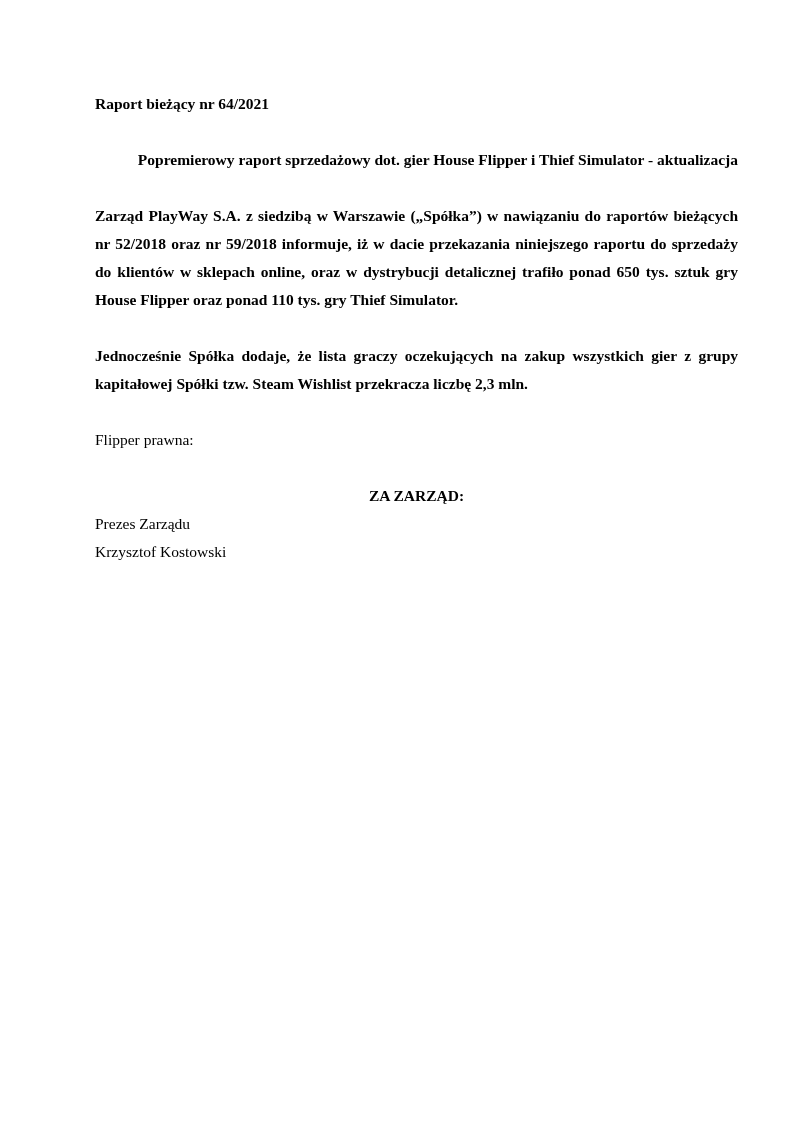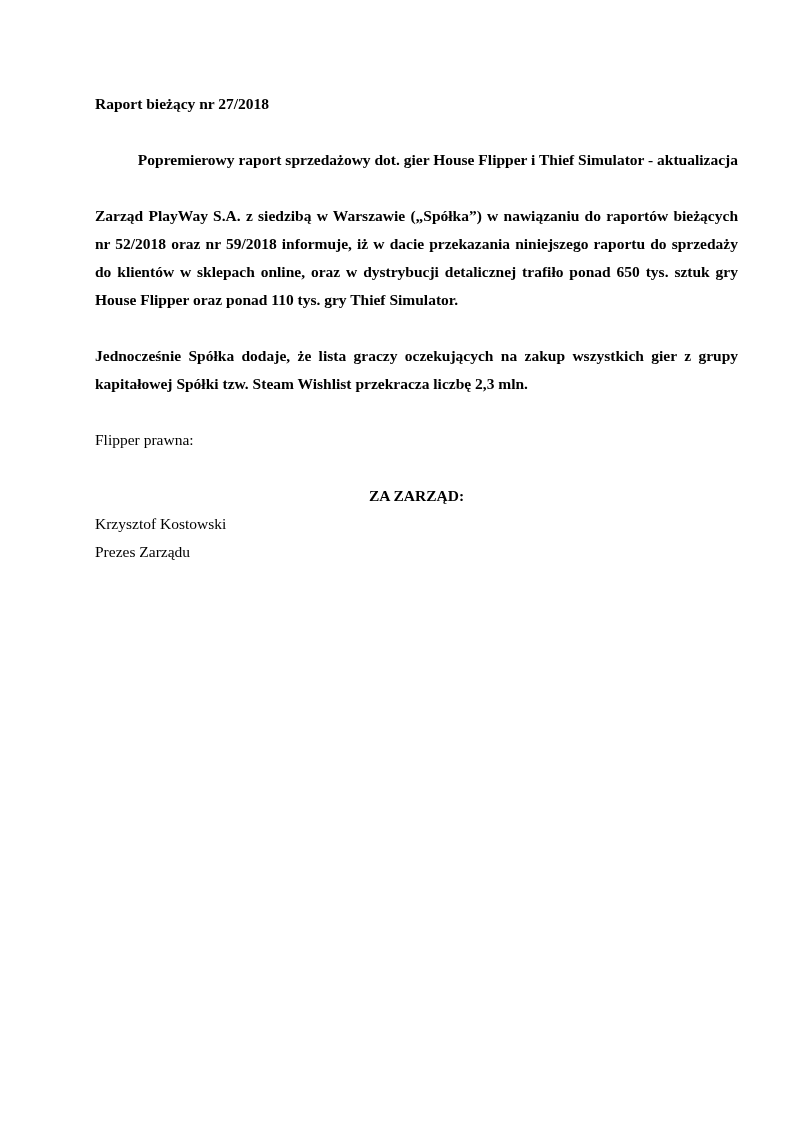--- a/index.html
+++ b/index.html
@@ -57,32 +57,32 @@
   }
   .signature-line {
     display: block;
   }
 </style>
 </head>
 <body>
 
 <div class="page">
 
-  <p class="doc-block title">Raport bieżący nr 27/2018</p>
+  <p class="doc-block title">Raport bieżący nr 64/2021</p>
 
 
   <p class="doc-block subject">Popremierowy raport sprzedażowy dot. gier House Flipper i Thief Simulator - aktualizacja</p>
 
   <p class="doc-block body-par">Zarząd PlayWay S.A. z siedzibą w Warszawie („Spółka”) w nawiązaniu do raportów bieżących nr 52/2018 oraz nr 59/2018 informuje, iż w dacie przekazania niniejszego raportu do sprzedaży do klientów w sklepach online, oraz w dystrybucji detalicznej trafiło ponad 650 tys. sztuk gry House Flipper oraz ponad 110 tys. gry Thief Simulator.</p>
 
   <p class="doc-block body-par">Jednocześnie Spółka dodaje, że lista graczy oczekujących na zakup wszystkich gier z grupy kapitałowej Spółki tzw. Steam Wishlist przekracza liczbę 2,3 mln.</p>
 
   <div class="doc-block legal-block">
     <span class="legal-line">Flipper prawna:</span>
   </div>
 
   <div class="doc-block signature-block">
     <span class="signature-line signature-heading">ZA ZARZĄD:</span>
+    <span class="signature-line">Prezes Zarządu</span>
     <span class="signature-line">Krzysztof Kostowski</span>
-    <span class="signature-line">Prezes Zarządu</span>
   </div>
 
 </div>
 
 </body></html>

